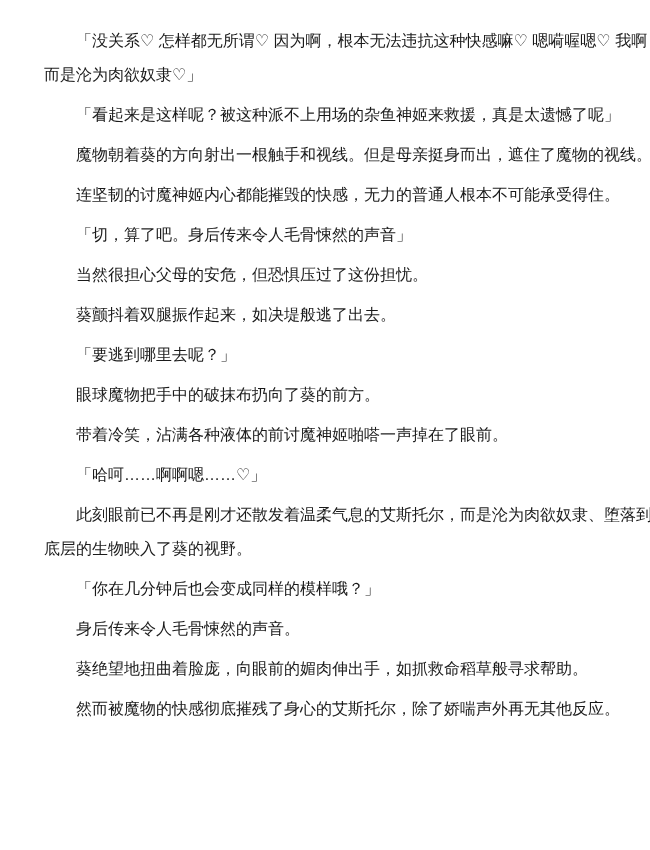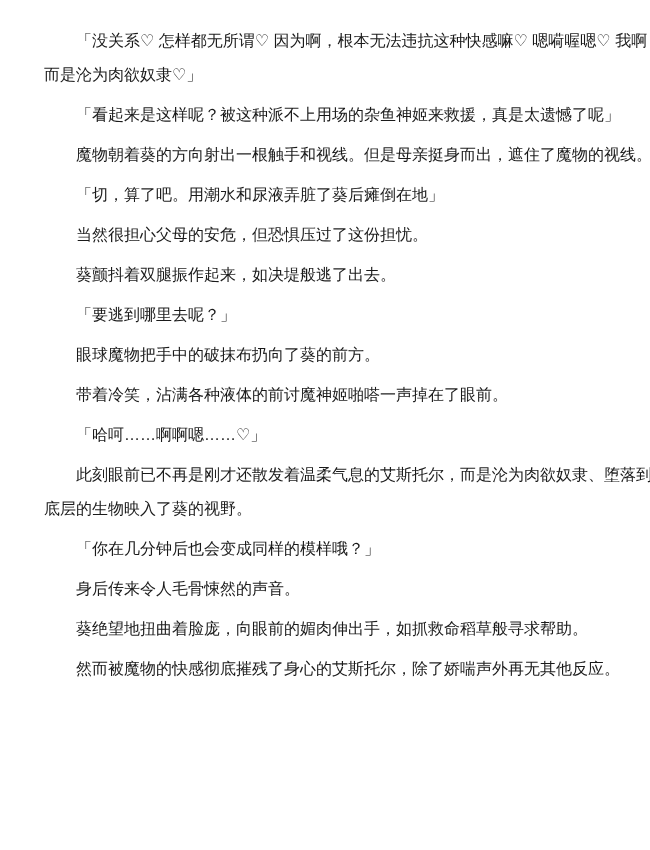--- a/index.html
+++ b/index.html
@@ -30,21 +30,22 @@
     letter-spacing: 0px;
   }
 </style>
 </head>
 <body>
 
 <main data-name="document-page" style="background: rgb(255, 255, 255); color: rgb(26, 26, 26);">
     <p data-name="paragraph"><span data-name="text-line">「没关系♡ 怎样都无所谓♡ 因为啊，根本无法违抗这种快感嘛♡ 嗯嗬喔嗯♡ 我啊，</span><br><span data-name="text-line">而是沦为肉欲奴隶♡」</span></p>
     <p data-name="paragraph"><span data-name="text-line">「看起来是这样呢？被这种派不上用场的杂鱼神姬来救援，真是太遗憾了呢」</span></p>
     <p data-name="paragraph"><span data-name="text-line">魔物朝着葵的方向射出一根触手和视线。但是母亲挺身而出，遮住了魔物的视线。</span></p>
-    <p data-name="paragraph"><span data-name="text-line">「切，算了吧。用潮水和尿液弄脏了葵后瘫倒在地」</span></p>
+    <p data-name="paragraph"><span data-name="text-line">连坚韧的讨魔神姬内心都能摧毁的快感，无力的普通人根本不可能承受得住。</span></p>
+    <p data-name="paragraph"><span data-name="text-line">「切，算了吧。身后传来令人毛骨悚然的声音」</span></p>
     <p data-name="paragraph"><span data-name="text-line">当然很担心父母的安危，但恐惧压过了这份担忧。</span></p>
     <p data-name="paragraph"><span data-name="text-line">葵颤抖着双腿振作起来，如决堤般逃了出去。</span></p>
     <p data-name="paragraph"><span data-name="text-line">「要逃到哪里去呢？」</span></p>
     <p data-name="paragraph"><span data-name="text-line">眼球魔物把手中的破抹布扔向了葵的前方。</span></p>
     <p data-name="paragraph"><span data-name="text-line">带着冷笑，沾满各种液体的前讨魔神姬啪嗒一声掉在了眼前。</span></p>
     <p data-name="paragraph"><span data-name="text-line">「哈呵……啊啊嗯……♡」</span></p>
     <p data-name="paragraph"><span data-name="text-line">此刻眼前已不再是刚才还散发着温柔气息的艾斯托尔，而是沦为肉欲奴隶、堕落到最</span><br><span data-name="text-line">底层的生物映入了葵的视野。</span></p>
     <p data-name="paragraph"><span data-name="text-line">「你在几分钟后也会变成同样的模样哦？」</span></p>
     <p data-name="paragraph"><span data-name="text-line">身后传来令人毛骨悚然的声音。</span></p>
     <p data-name="paragraph"><span data-name="text-line">葵绝望地扭曲着脸庞，向眼前的媚肉伸出手，如抓救命稻草般寻求帮助。</span></p>

